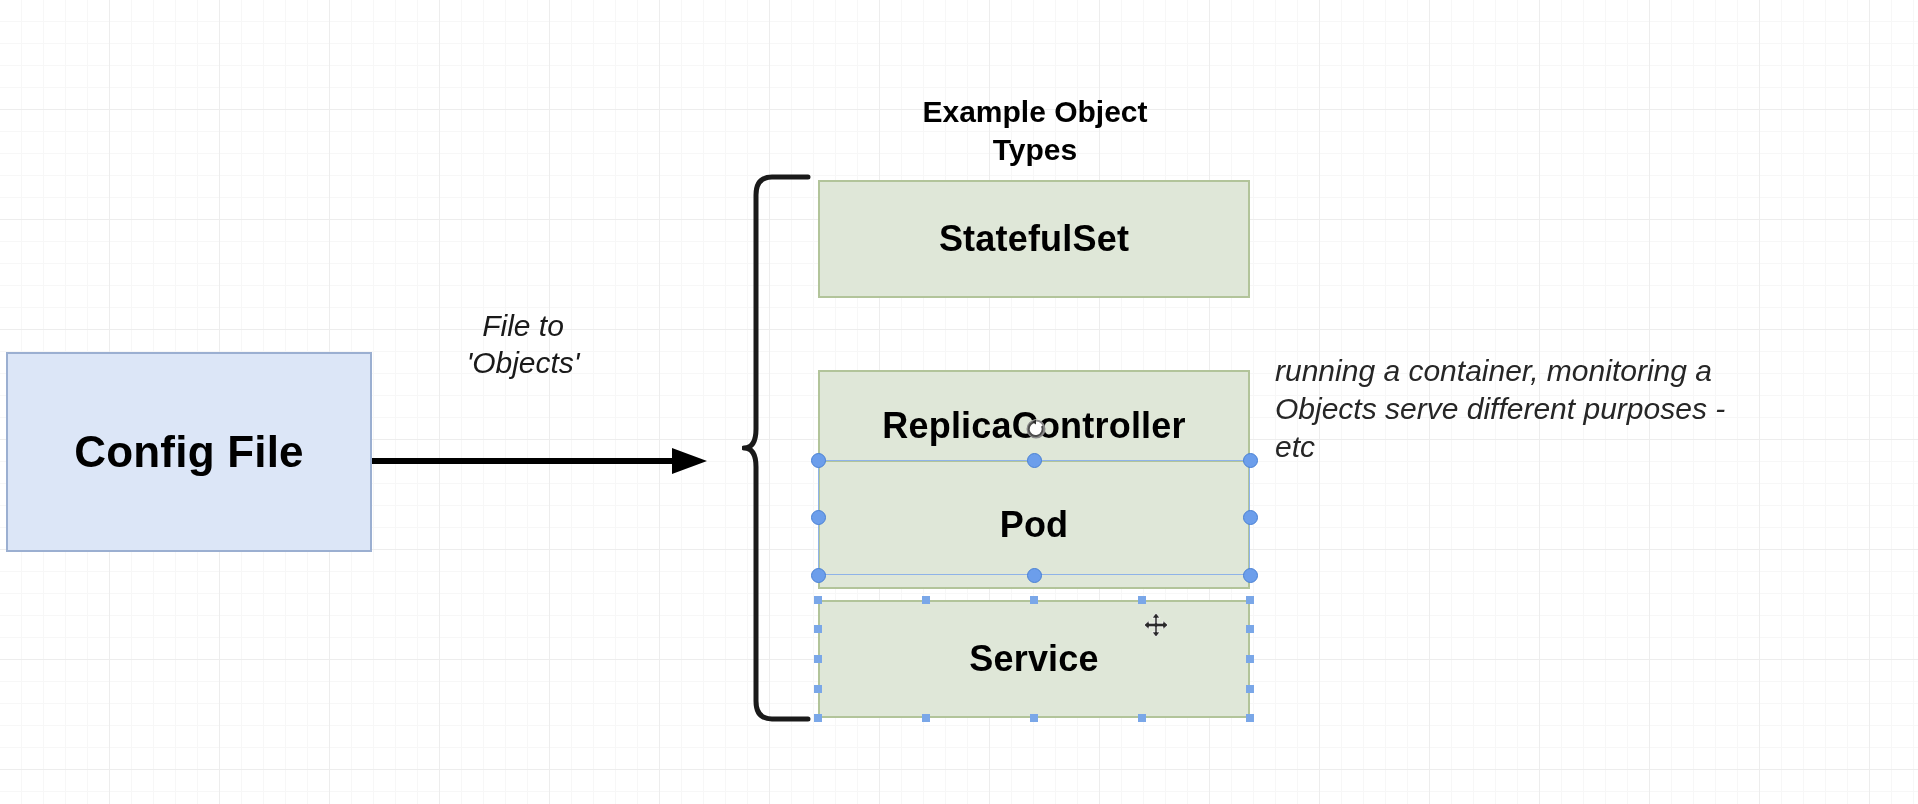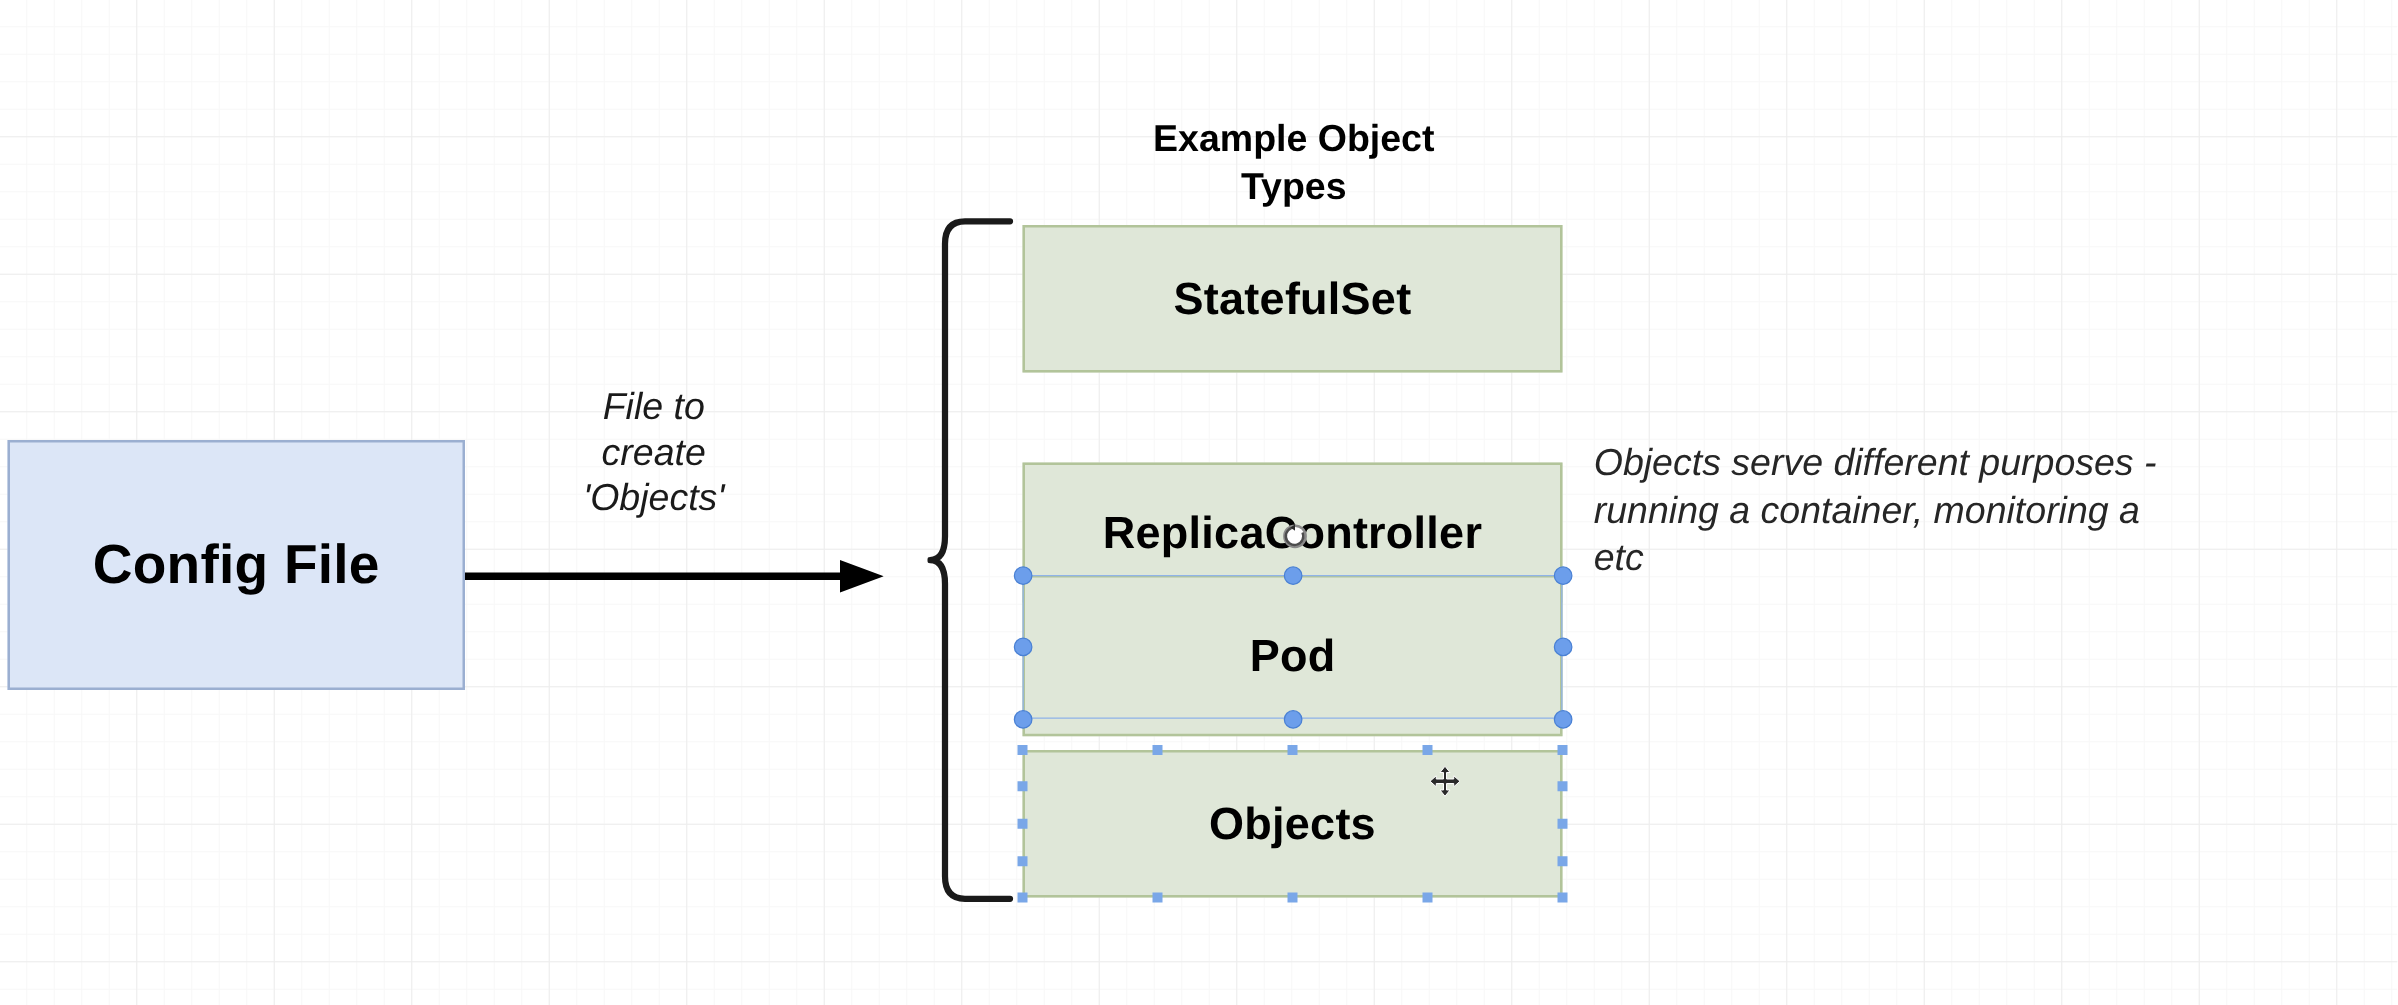--- a/index.html
+++ b/index.html
@@ -201,21 +201,20 @@
 <body>
 
 <div id="canvas">
 
   <div class="node" id="config-file-node">
     <span class="node-label">Config File</span>
   </div>
 
   <div id="edge-label-used-to-create">
     <div>File to</div>
-    <div>create</div>
     <div>'Objects'</div>
   </div>
 
   <svg id="edge-config-to-objects" viewBox="0 0 335 30">
     <line x1="0" y1="15" x2="300" y2="15" stroke="#000000" stroke-width="6"></line>
     <polygon points="300,2 335,15 300,28" fill="#000000"></polygon>
   </svg>
 
   <svg id="objects-brace" viewBox="0 0 70 550" preserveAspectRatio="none">
     <path d="M 66 4
@@ -255,21 +254,21 @@
   <div class="handle-round" style="left:818px;  top:460px;"></div>
   <div class="handle-round" style="left:1034px; top:460px;"></div>
   <div class="handle-round" style="left:1250px; top:460px;"></div>
   <div class="handle-round" style="left:818px;  top:517.5px;"></div>
   <div class="handle-round" style="left:1250px; top:517.5px;"></div>
   <div class="handle-round" style="left:818px;  top:575px;"></div>
   <div class="handle-round" style="left:1034px; top:575px;"></div>
   <div class="handle-round" style="left:1250px; top:575px;"></div>
 
   <div class="node green-box" id="service-node">
-    <span class="node-label">Objects</span>
+    <span class="node-label">Service</span>
   </div>
   <div class="handle-square" style="left:818px;  top:600px;"></div>
   <div class="handle-square" style="left:926px;  top:600px;"></div>
   <div class="handle-square" style="left:1034px; top:600px;"></div>
   <div class="handle-square" style="left:1142px; top:600px;"></div>
   <div class="handle-square" style="left:1250px; top:600px;"></div>
   <div class="handle-square" style="left:818px;  top:629px;"></div>
   <div class="handle-square" style="left:1250px; top:629px;"></div>
   <div class="handle-square" style="left:818px;  top:659px;"></div>
   <div class="handle-square" style="left:1250px; top:659px;"></div>
@@ -279,18 +278,18 @@
   <div class="handle-square" style="left:926px;  top:718px;"></div>
   <div class="handle-square" style="left:1034px; top:718px;"></div>
   <div class="handle-square" style="left:1142px; top:718px;"></div>
   <div class="handle-square" style="left:1250px; top:718px;"></div>
 
   <svg id="move-cursor" viewBox="0 0 26 26">
     <path d="M 13 1 L 17 6 L 14.2 6 L 14.2 11.2 L 20 11.2 L 20 8.6 L 25 13 L 20 17.4 L 20 14.8 L 14.2 14.8 L 14.2 20 L 17 20 L 13 25 L 9 20 L 11.8 20 L 11.8 14.8 L 6 14.8 L 6 17.4 L 1 13 L 6 8.6 L 6 11.2 L 11.8 11.2 L 11.8 6 L 9 6 Z" fill="#2a2a2a" stroke="#ffffff" stroke-width="0.8"></path>
   </svg>
 
   <div id="annotation-objects-purposes">
+    <div>running a container, monitoring a</div>
     <div>Objects serve different purposes -</div>
-    <div>running a container, monitoring a</div>
     <div>etc</div>
   </div>
 
 </div>
 
 </body></html>

